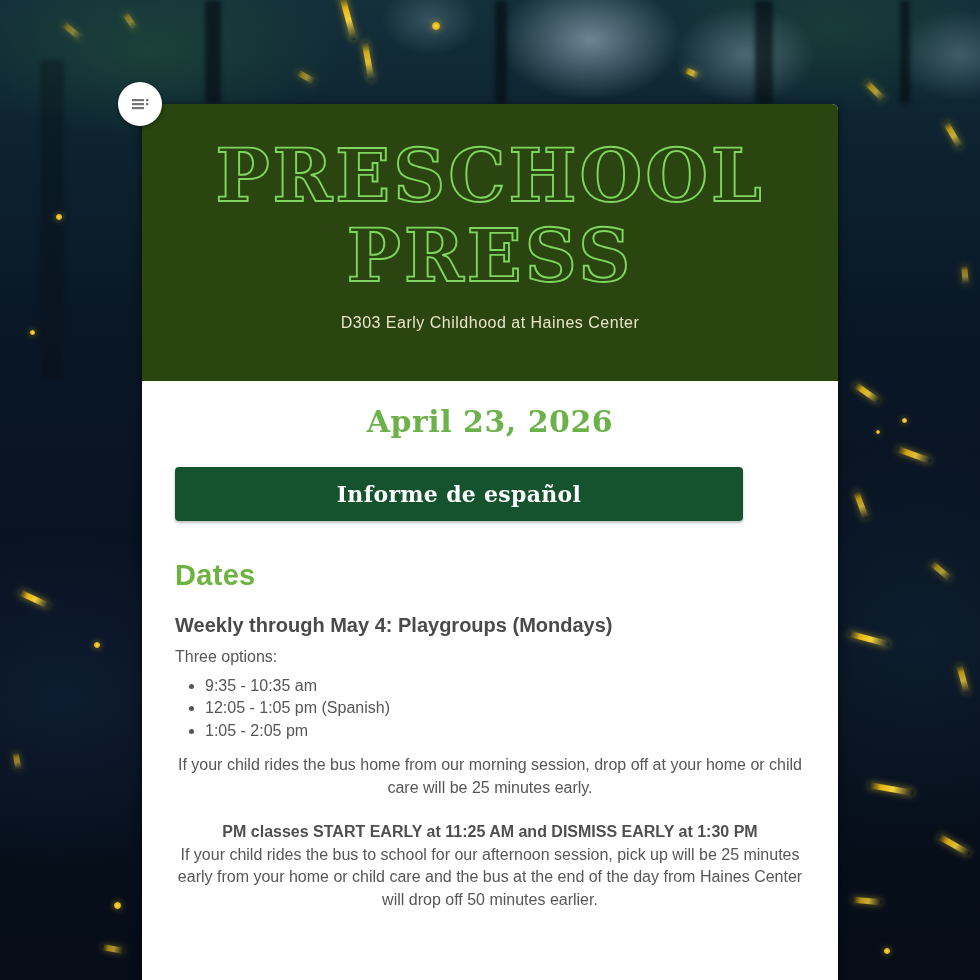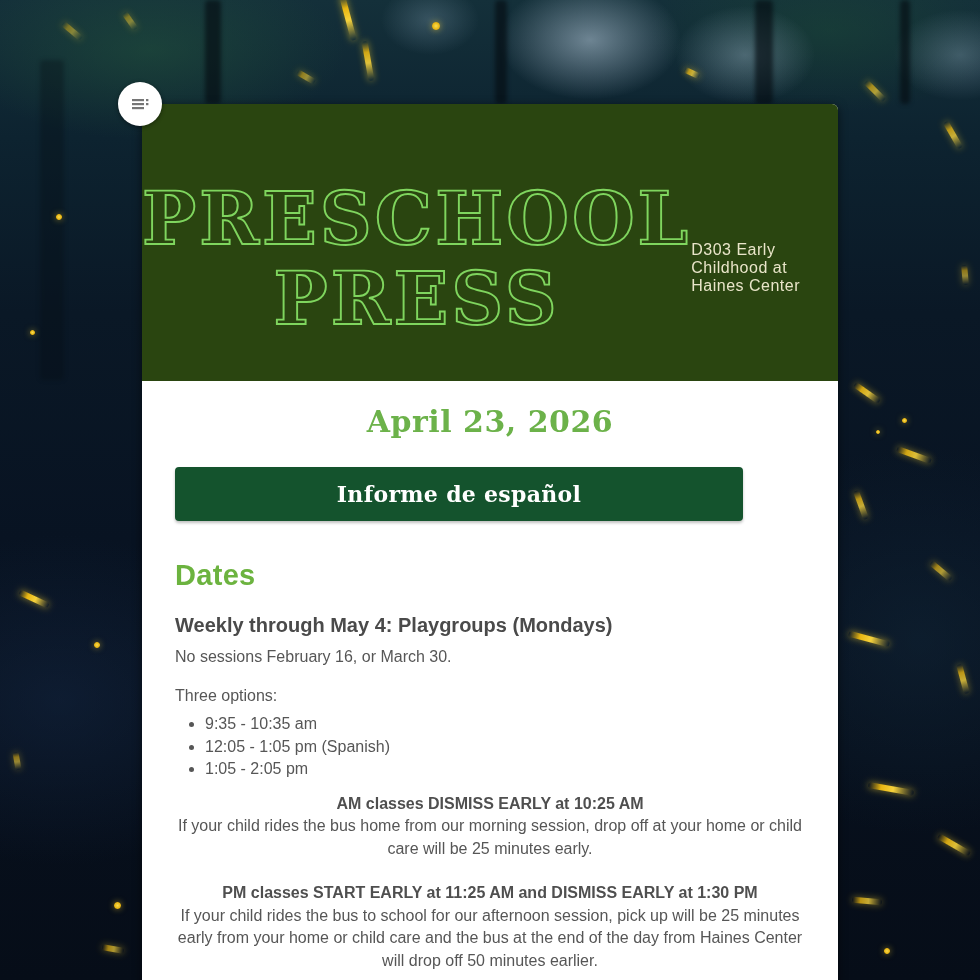--- a/index.html
+++ b/index.html
@@ -44,21 +44,21 @@
 
   
   .card {
     position: absolute; left: 142px; top: 104px; width: 696px; height: 900px;
     background: #ffffff; border-radius: 6px 6px 0 0;
     box-shadow: 0 2px 10px rgba(0,0,0,0.55);
     z-index: 10;
   }
   .hero {
     height: 277px; background: #2a4510; border-radius: 6px 6px 0 0;
-    display: flex; flex-direction: row; align-items: center; justify-content: flex-start;
+    display: flex; flex-direction: column; align-items: center; justify-content: flex-start;
     padding-top: 32px; overflow: hidden;
   }
   .hero-title {
     font-family: "DejaVu Serif", "Liberation Serif", serif;
     font-weight: bold; font-size: 72px; line-height: 80px;
     letter-spacing: 3px; text-align: center; text-transform: uppercase;
     max-width: 600px;
     color: transparent; -webkit-text-stroke: 1.9px #7fd55e;
   }
   .hero-subtitle {
@@ -161,30 +161,28 @@
 
   <h1 class="issue-date">April 23, 2026</h1>
 
   <button class="cta-button">Informe de español</button>
 
   <div class="content">
 
     <h2 class="section-heading">Dates</h2>
 
     <h3 class="sub-heading">Weekly through May 4: Playgroups (Mondays)</h3>
-    <p class="body-text">No sessions February 16, or March 30.</p>
     <p class="body-text">Three options:</p>
     <ul class="options">
       <li>9:35 - 10:35 am</li>
       <li>12:05 - 1:05 pm (Spanish)</li>
       <li>1:05 - 2:05 pm</li>
     </ul>
 
     <div class="center-block">
-      <div class="strong-line">AM classes DISMISS EARLY at 10:25 AM</div>
       <div>If your child rides the bus home from our morning session, drop off at your home or child care will be 25 minutes early.</div>
       <div class="spacer-line"></div>
       <div class="strong-line">PM classes START EARLY at 11:25 AM and DISMISS EARLY at 1:30 PM</div>
       <div>If your child rides the bus to school for our afternoon session, pick up will be 25 minutes early from your home or child care and the bus at the end of the day from Haines Center will drop off 50 minutes earlier.</div>
     </div>
 
   </div>
 </div>
 
 </body></html>

